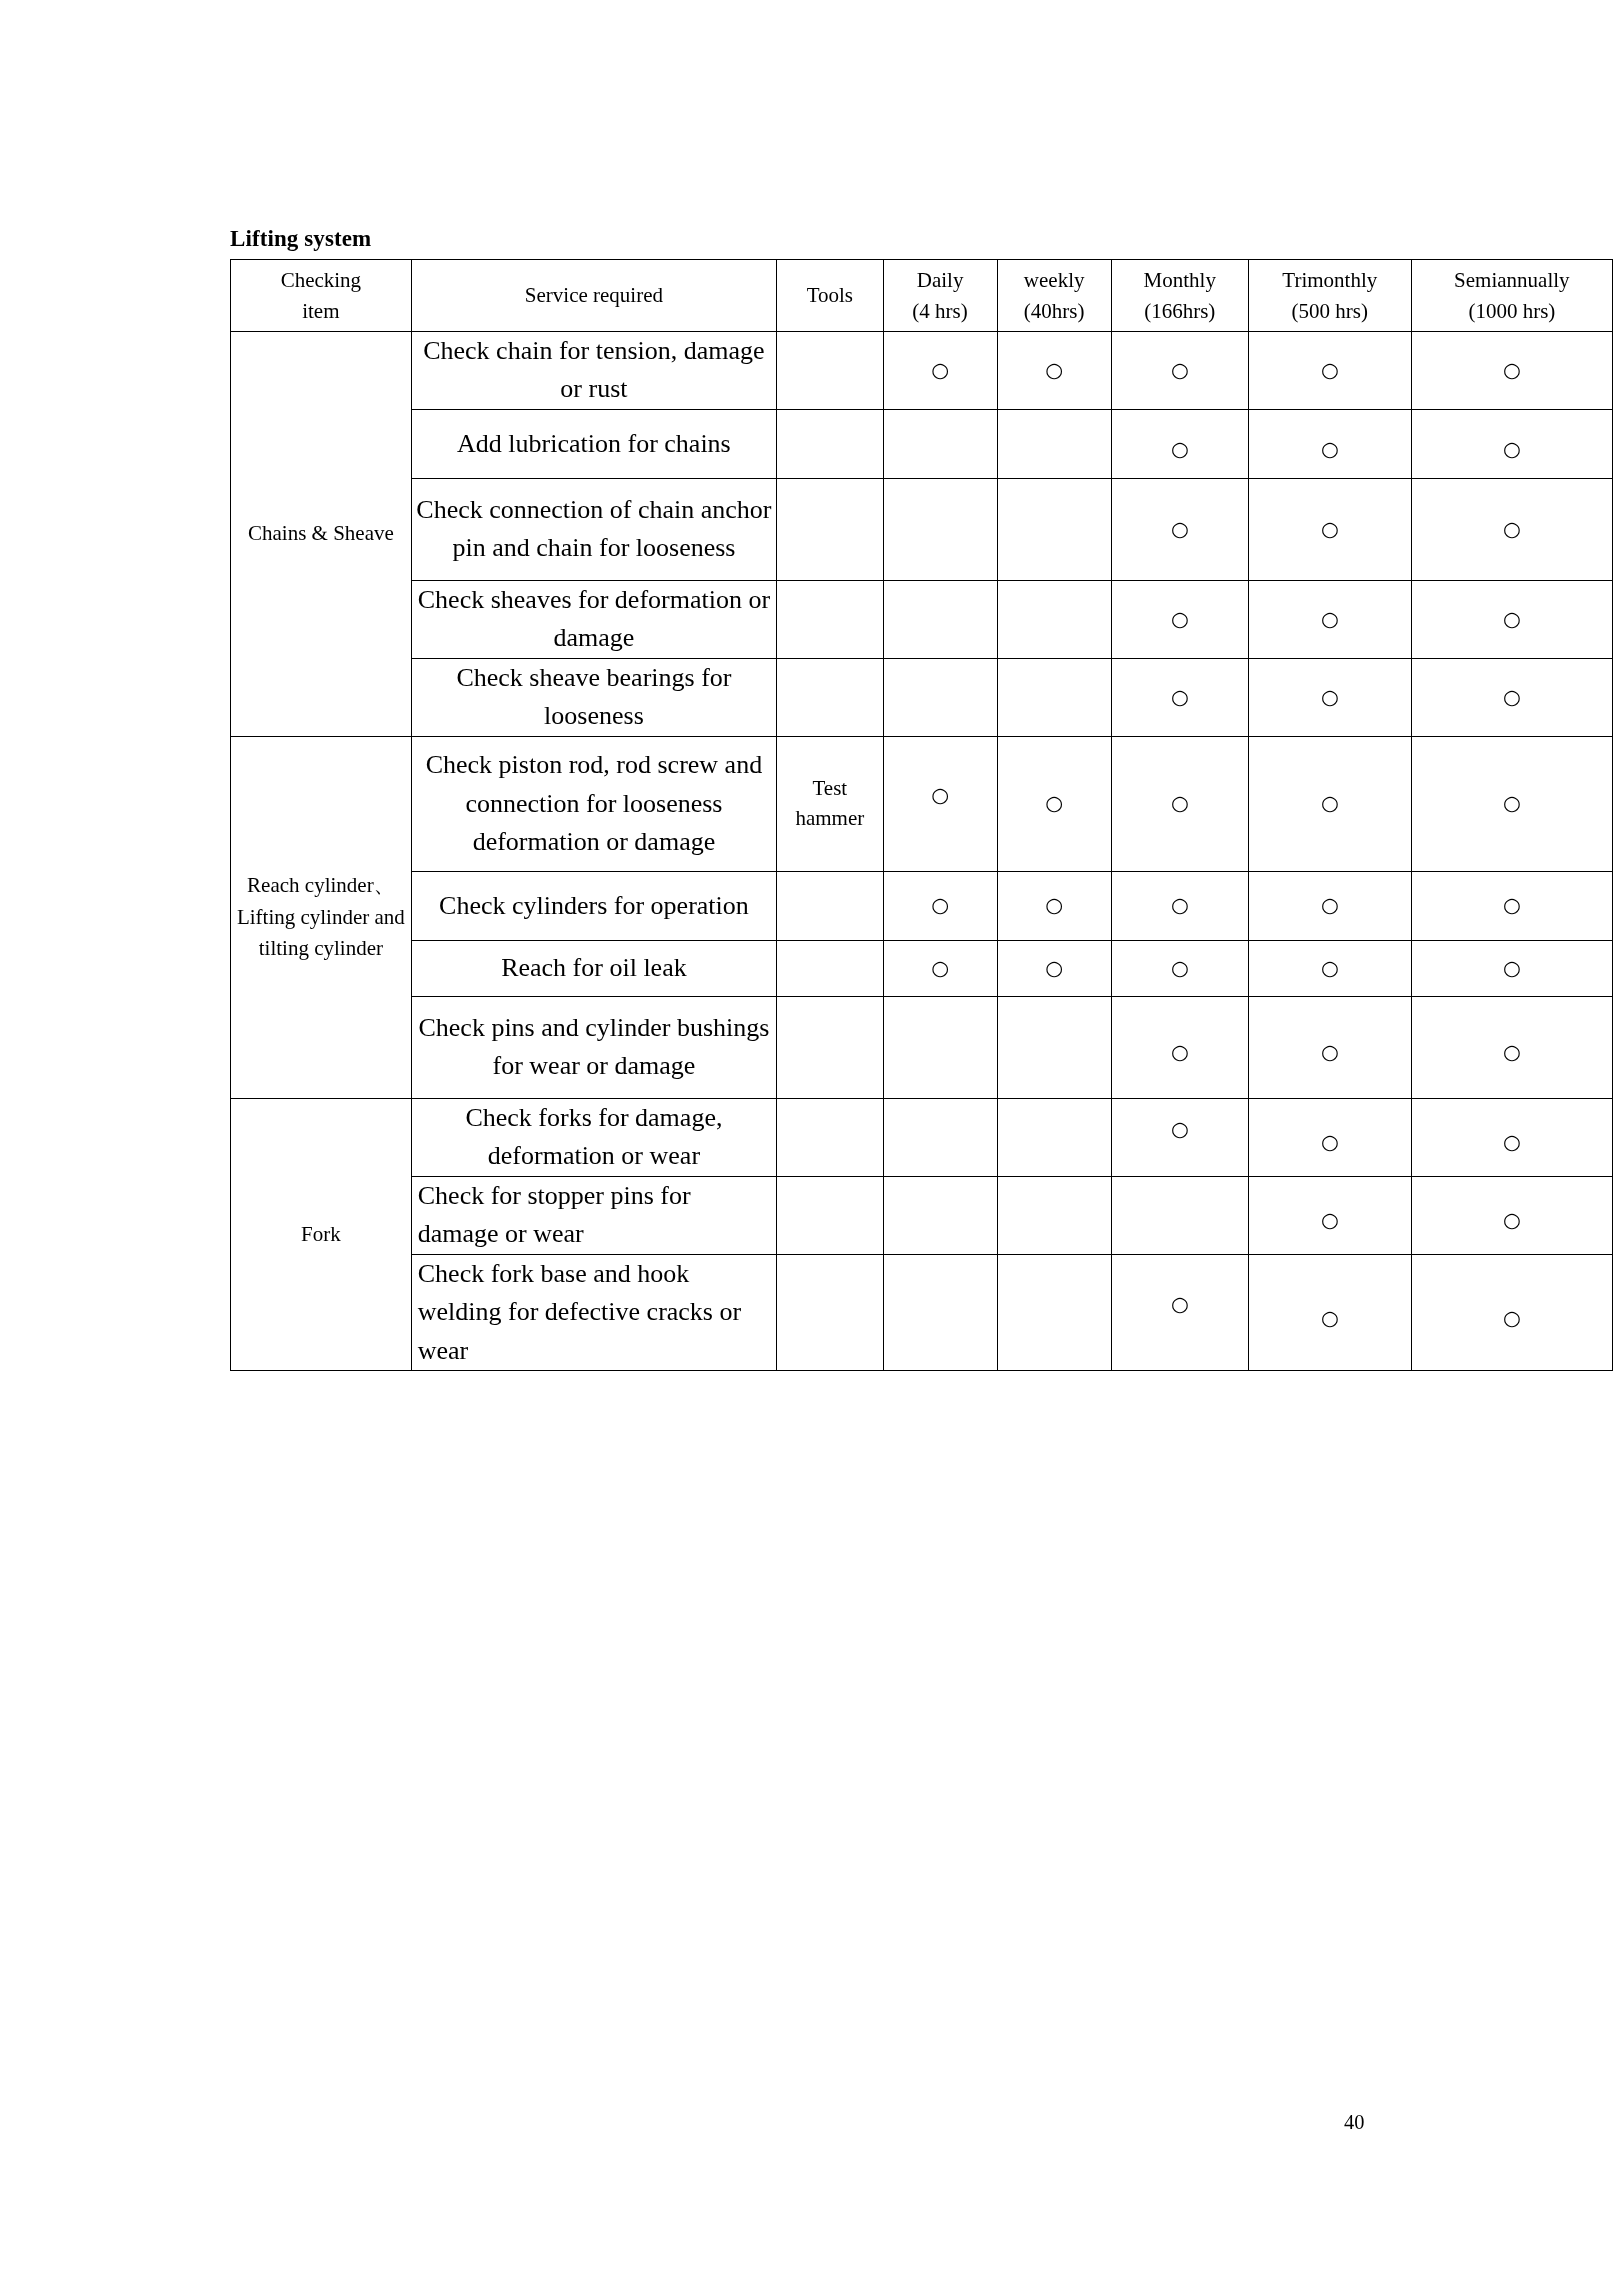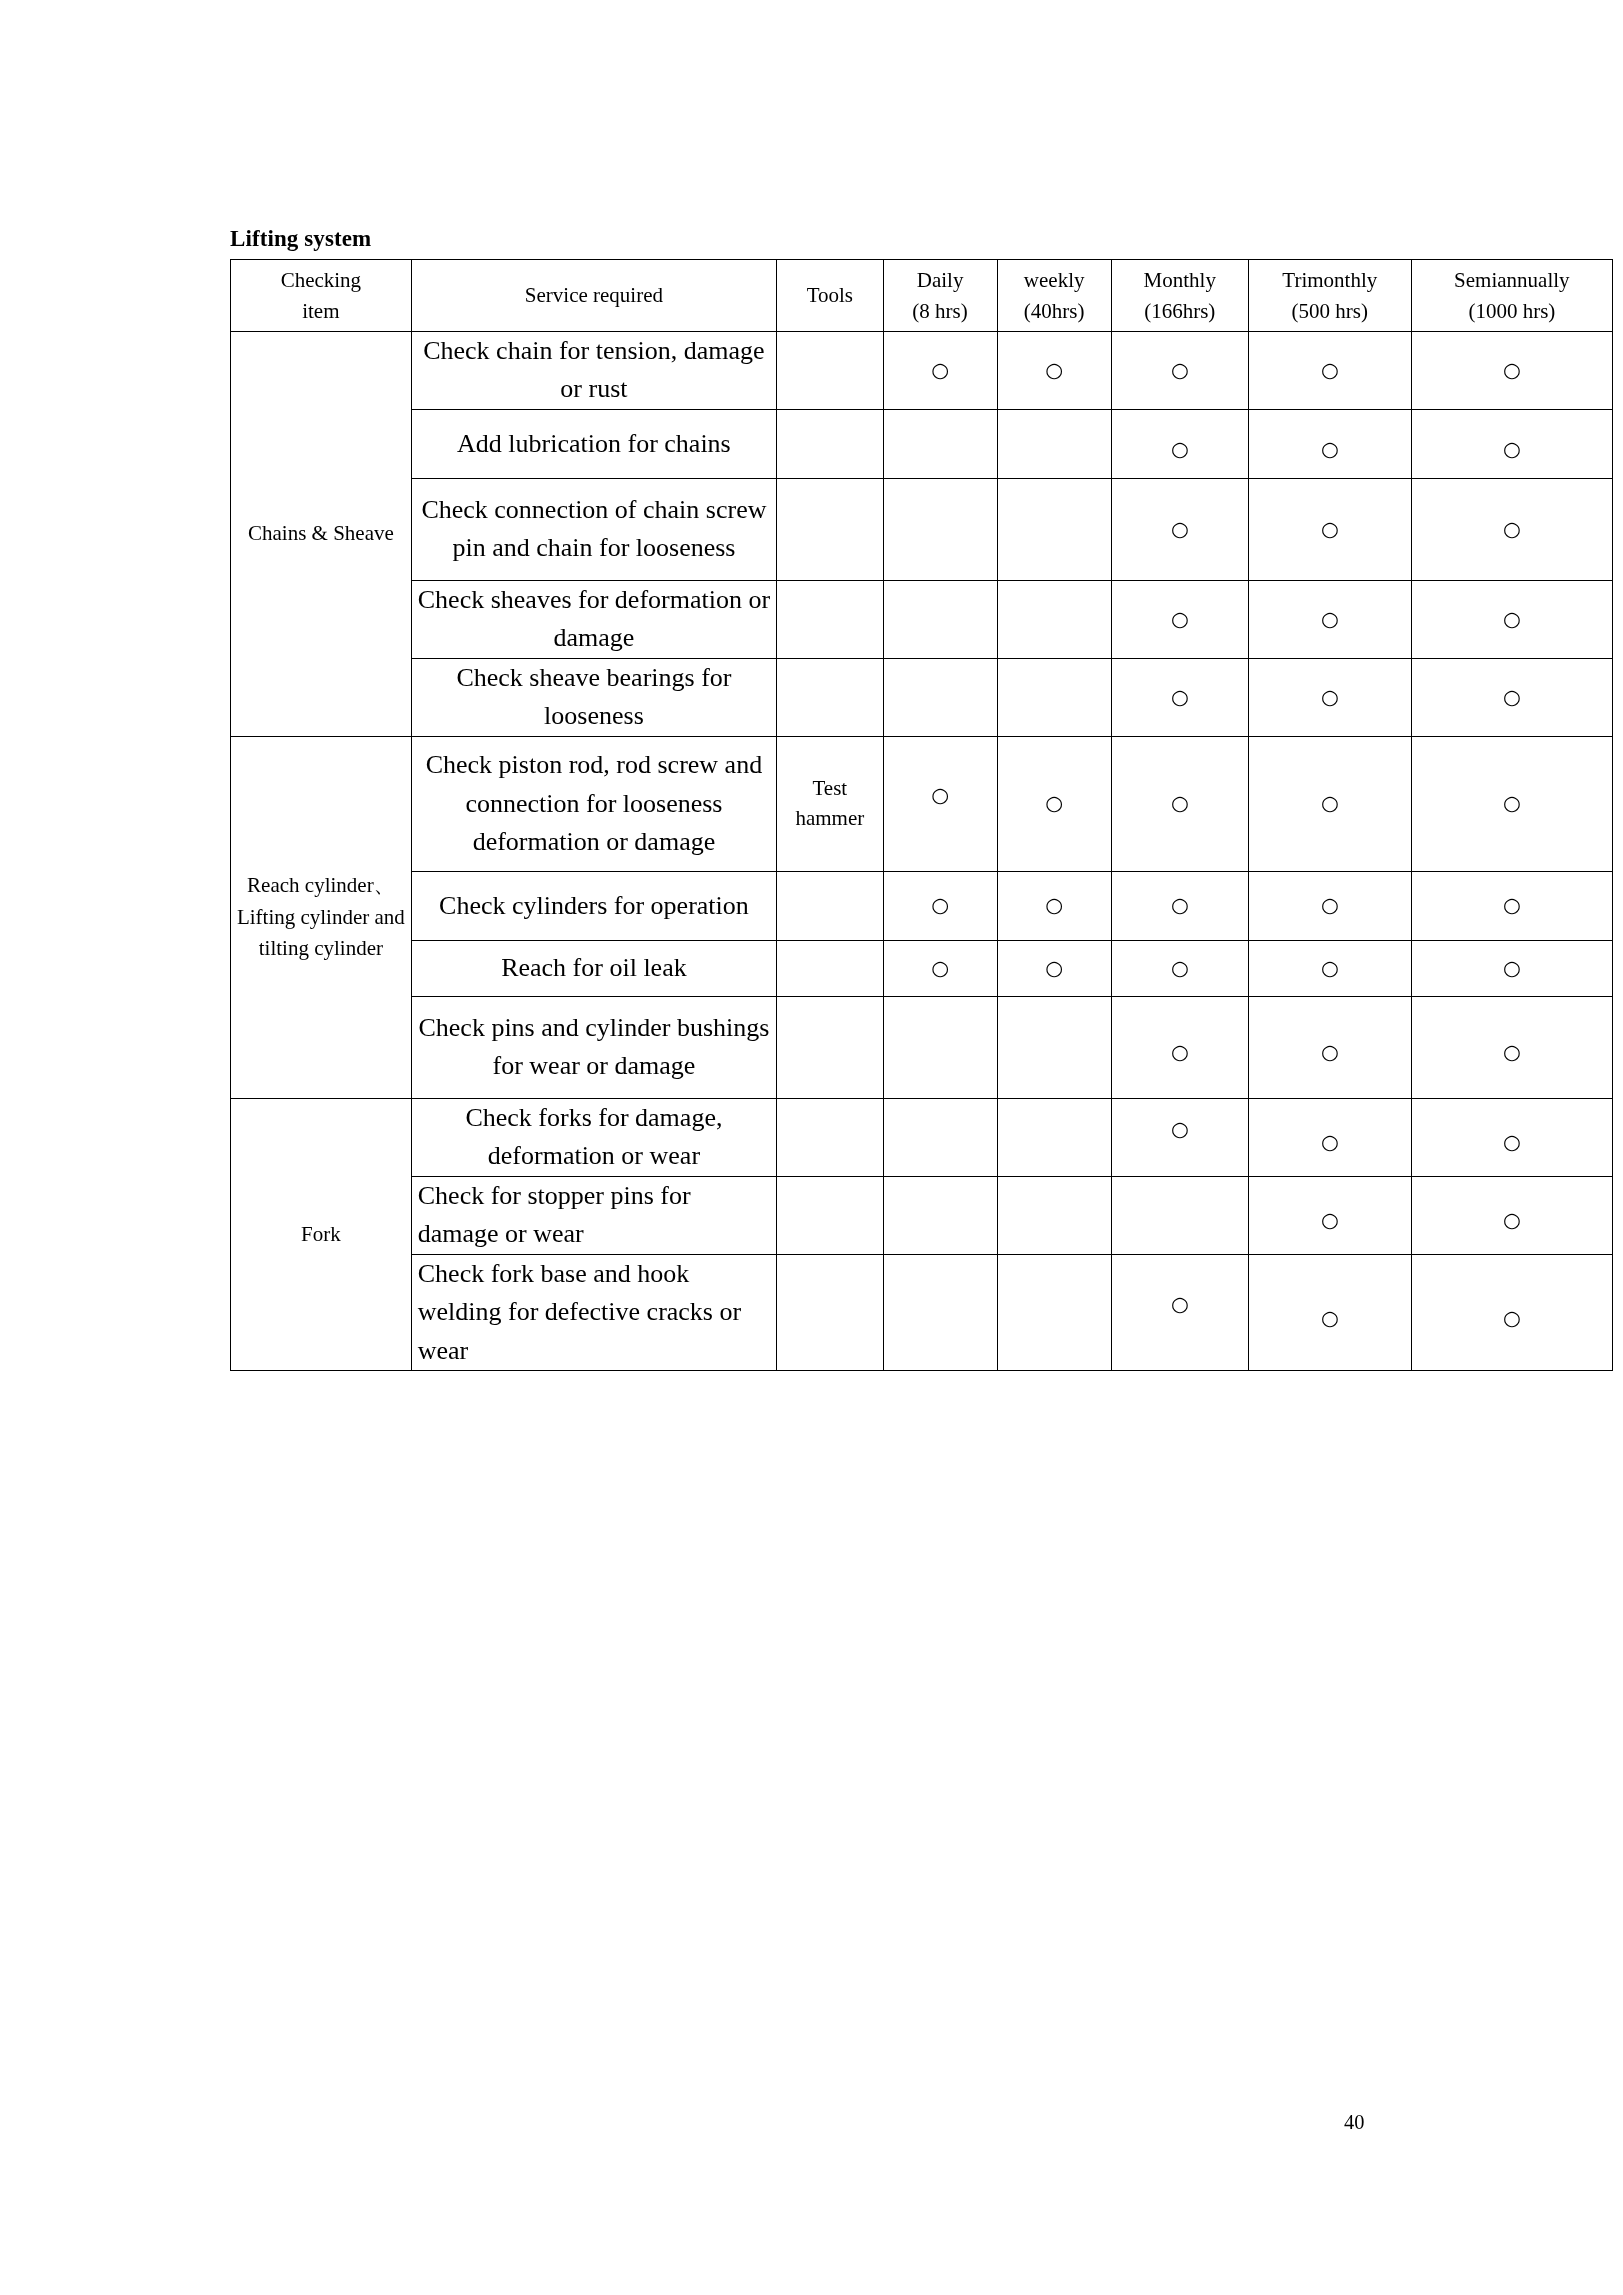--- a/index.html
+++ b/index.html
@@ -131,21 +131,21 @@
 
         <tr>
           <td class="hdr-cell">
             <span class="hdr-line">Checking</span>
             <span class="hdr-line">item</span>
           </td>
           <td class="hdr-cell">Service required</td>
           <td class="hdr-cell">Tools</td>
           <td class="hdr-cell">
             <span class="hdr-line">Daily</span>
-            <span class="hdr-line">(8 hrs)</span>
+            <span class="hdr-line">(4 hrs)</span>
           </td>
           <td class="hdr-cell">
             <span class="hdr-line">weekly</span>
             <span class="hdr-line">(40hrs)</span>
           </td>
           <td class="hdr-cell">
             <span class="hdr-line">Monthly</span>
             <span class="hdr-line">(166hrs)</span>
           </td>
           <td class="hdr-cell">
@@ -173,21 +173,21 @@
           <td class="service-cell" style="height:68px">Add lubrication for chains</td>
           <td class="tools-cell"></td>
           <td class="mark-cell"><span class="mark"></span></td>
           <td class="mark-cell"><span class="mark"></span></td>
           <td class="mark-cell"><span class="mark lower">○</span></td>
           <td class="mark-cell"><span class="mark lower">○</span></td>
           <td class="mark-cell"><span class="mark lower">○</span></td>
         </tr>
 
         <tr>
-          <td class="service-cell" style="height:101px">Check connection of chain screw pin and chain for looseness</td>
+          <td class="service-cell" style="height:101px">Check connection of chain anchor pin and chain for looseness</td>
           <td class="tools-cell"></td>
           <td class="mark-cell"><span class="mark"></span></td>
           <td class="mark-cell"><span class="mark"></span></td>
           <td class="mark-cell"><span class="mark">○</span></td>
           <td class="mark-cell"><span class="mark">○</span></td>
           <td class="mark-cell"><span class="mark">○</span></td>
         </tr>
 
         <tr>
           <td class="service-cell" style="height:68px">Check sheaves for deformation or damage</td>

